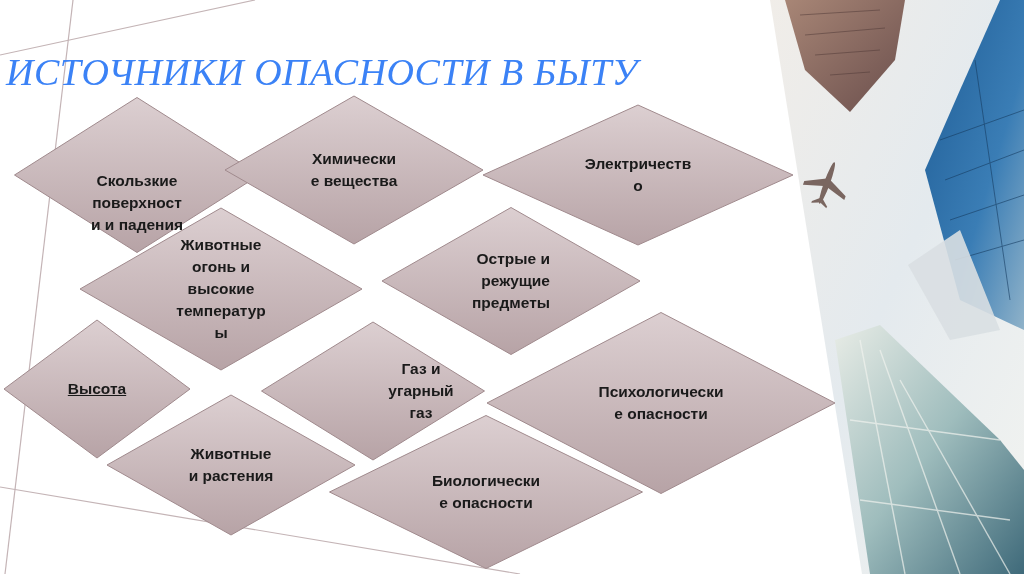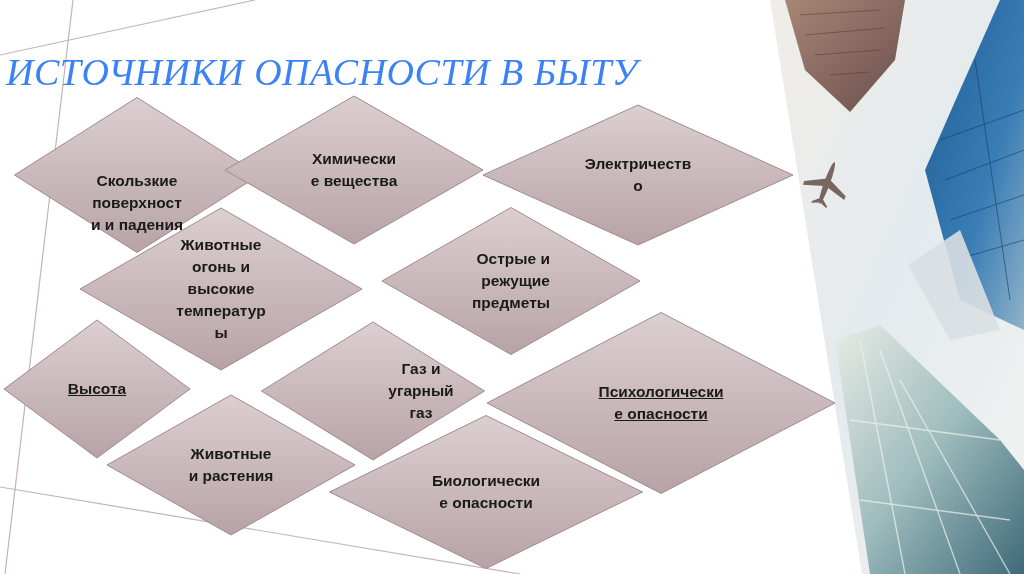--- a/index.html
+++ b/index.html
@@ -118,19 +118,19 @@
 высокие
 температур
 ы</div>
     <div class="dlabel" style="left: 511px; top: 281px; text-align: right;">Острые и
 режущие
 предметы</div>
     <div class="dlabel" style="left: 97px; top: 389px; text-decoration: underline;">Высота</div>
     <div class="dlabel" style="left: 373px; top: 391px; margin-left: 48px;">Газ и
 угарный
 газ</div>
-    <div class="dlabel" style="left: 661px; top: 403px; text-decoration: underline;">Психологически
+    <div class="dlabel" style="left: 661px; top: 403px;">Психологически
 е опасности</div>
     <div class="dlabel" style="left: 231px; top: 465px;">Животные
 и растения</div>
     <div class="dlabel" style="left: 486px; top: 492px;">Биологически
 е опасности</div>
   </div>
 
 </body></html>

